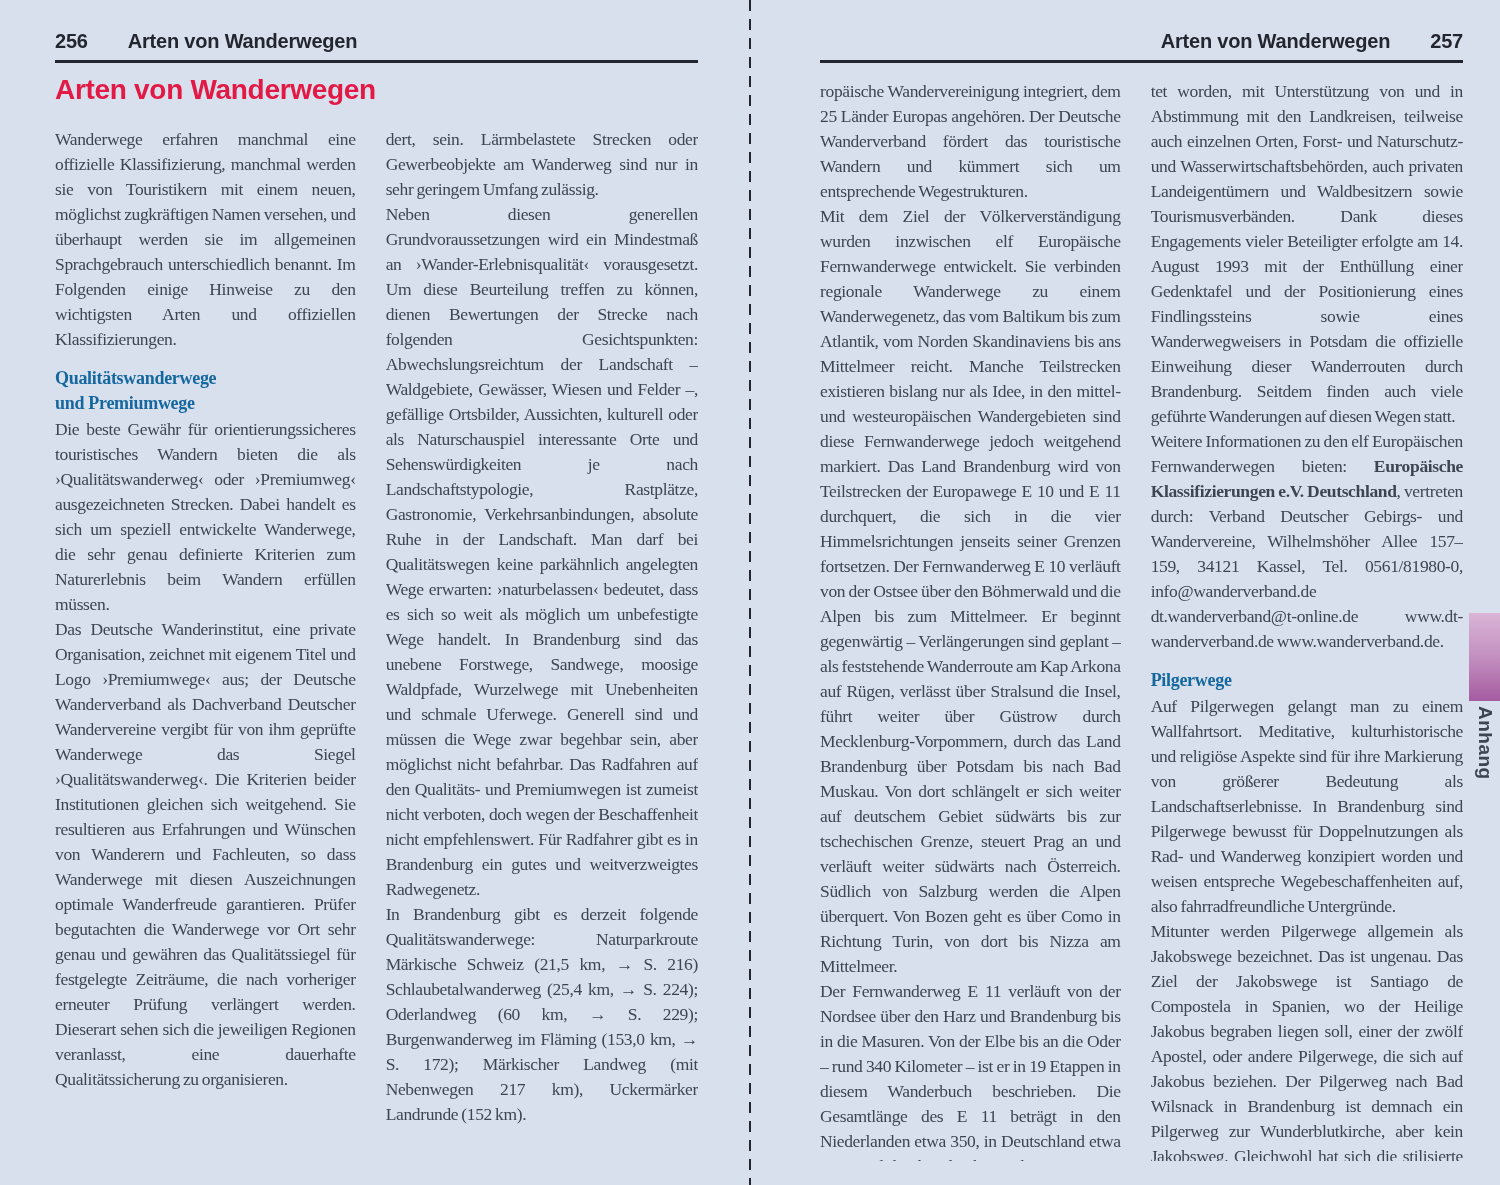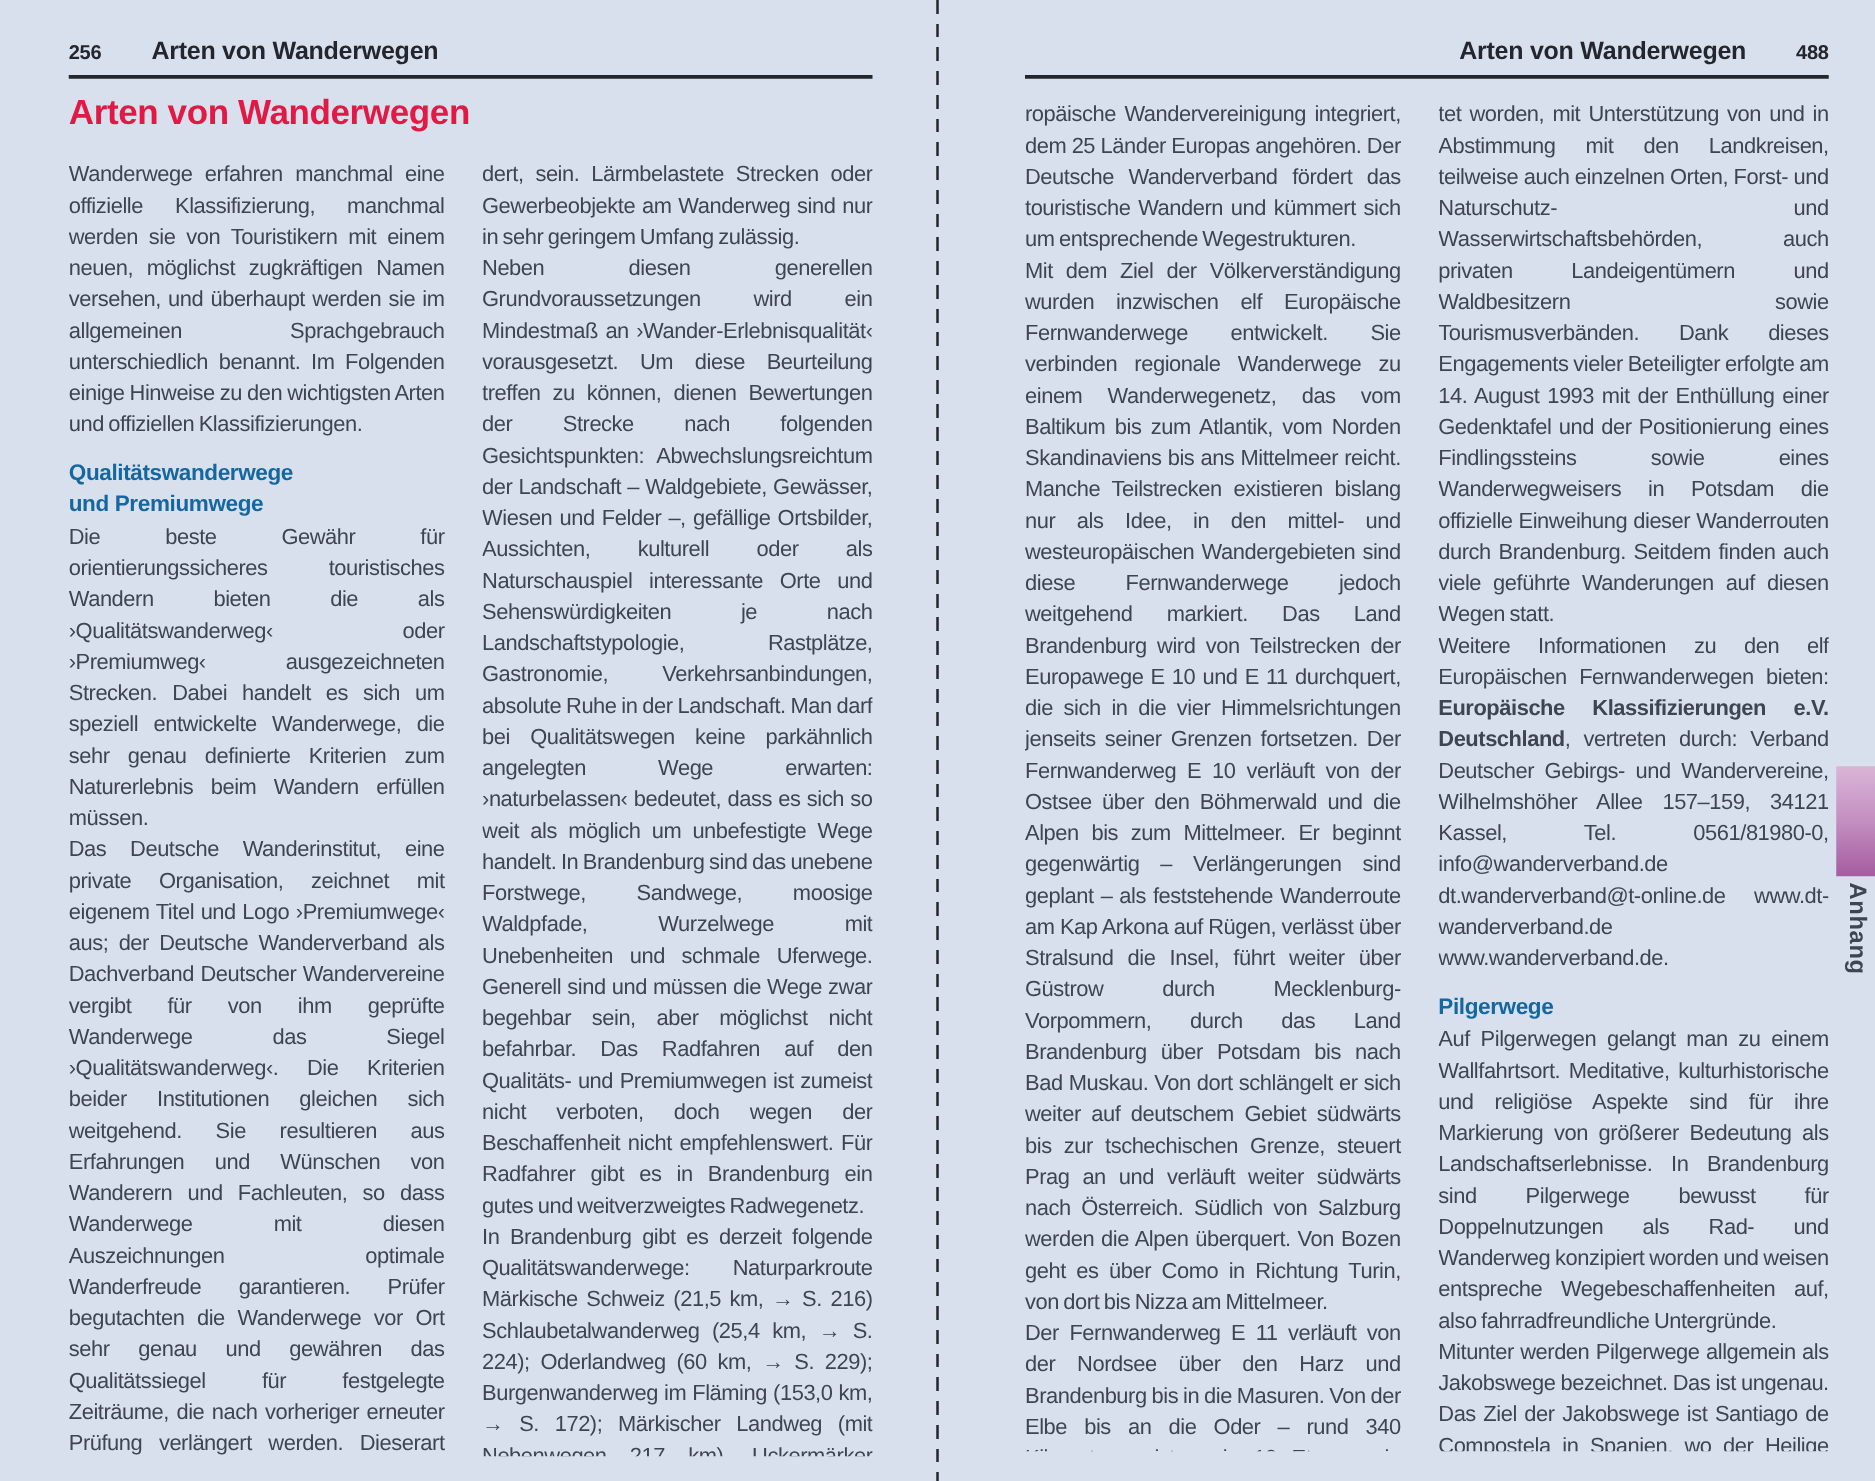--- a/index.html
+++ b/index.html
@@ -19,33 +19,33 @@
   .page{position:absolute;top:30px;width:643px;}
   .page.left{left:55px;}
   .page.right{left:820px;}
   .running-header{
     display:flex;align-items:baseline;
     border-bottom:3px solid #23262e;
     padding-bottom:7px;
     font-size:20px;font-weight:bold;color:#23262e;
     letter-spacing:-0.2px;
   }
-  .running-header .pagenum{font-size:16px;}
+  .running-header .pagenum{font-size:20px;}
   .page.left .pagenum{margin-right:40px;}
   .page.right{text-align:right;}
   .page.right .running-header{justify-content:flex-end;}
   .page.right .pagenum{margin-left:40px;}
   .chapter-title{
     margin:12px 0 0 0;
     font-size:28px;line-height:30px;
     color:#e21944;font-weight:bold;
     letter-spacing:-0.3px;
     text-align:left;
   }
-  .cols{display:flex;gap:30px;text-align:left;}
+  .cols{display:flex;gap:30px;text-align:left;font-family:Liberation Serif, serif;}
   .page.left .cols{margin-top:22px;height:1038px;}
   .page.right .cols{margin-top:16px;height:1082px;}
   .col{overflow:hidden;}
   .col.a{width:307px;}
   .col.b{width:319px;}
   .col p{
     margin:0;
     font-size:17.5px;line-height:25px;
     text-align:justify;
     letter-spacing:-0.35px;word-spacing:-1px;
@@ -101,21 +101,21 @@
         <p>Neben diesen generellen Grundvoraussetzungen wird ein Mindestmaß an ›Wander-Erlebnisqualität‹ vorausgesetzt. Um diese Beurteilung treffen zu können, dienen Bewertungen der Strecke nach folgenden Gesichtspunkten: Abwechslungsreichtum der Landschaft – Waldgebiete, Gewässer, Wiesen und Felder –, gefällige Ortsbilder, Aussichten, kulturell oder als Naturschauspiel interessante Orte und Sehenswürdigkeiten je nach Landschaftstypologie, Rastplätze, Gastronomie, Verkehrsanbindungen, absolute Ruhe in der Landschaft. Man darf bei Qualitätswegen keine parkähnlich angelegten Wege erwarten: ›naturbelassen‹ bedeutet, dass es sich so weit als möglich um unbefestigte Wege handelt. In Brandenburg sind das unebene Forstwege, Sandwege, moosige Waldpfade, Wurzelwege mit Unebenheiten und schmale Uferwege. Generell sind und müssen die Wege zwar begehbar sein, aber möglichst nicht befahrbar. Das Radfahren auf den Qualitäts- und Premiumwegen ist zumeist nicht verboten, doch wegen der Beschaffenheit nicht empfehlenswert. Für Radfahrer gibt es in Brandenburg ein gutes und weitverzweigtes Radwegenetz.</p>
         <p>In Brandenburg gibt es derzeit folgende Qualitätswanderwege: Naturparkroute Märkische Schweiz (21,5 km, → S. 216) Schlaubetalwanderweg (25,4 km, → S. 224); Oderlandweg (60 km, → S. 229); Burgenwanderweg im Fläming (153,0 km, → S. 172); Märkischer Landweg (mit Nebenwegen 217 km), Uckermärker Landrunde (152 km).</p>
 
       </div>
     </div>
   </section>
 
   <section class="page right">
     <header class="running-header">
       <span class="runhead">Arten von Wanderwegen</span>
-      <span class="pagenum">488</span>
+      <span class="pagenum">257</span>
     </header>
     <div class="cols">
       <div class="col a">
         <p>ropäische Wandervereinigung integriert, dem 25 Länder Europas angehören. Der Deutsche Wanderverband fördert das touristische Wandern und kümmert sich um entsprechende Wegestrukturen.</p>
         <p>Mit dem Ziel der Völkerverständigung wurden inzwischen elf Europäische Fernwanderwege entwickelt. Sie verbinden regionale Wanderwege zu einem Wanderwegenetz, das vom Baltikum bis zum Atlantik, vom Norden Skandinaviens bis ans Mittelmeer reicht. Manche Teilstrecken existieren bislang nur als Idee, in den mittel- und westeuropäischen Wandergebieten sind diese Fernwanderwege jedoch weitgehend markiert. Das Land Brandenburg wird von Teilstrecken der Europawege E 10 und E 11 durchquert, die sich in die vier Himmelsrichtungen jenseits seiner Grenzen fortsetzen. Der Fernwanderweg E 10 verläuft von der Ostsee über den Böhmerwald und die Alpen bis zum Mittelmeer. Er beginnt gegenwärtig – Verlängerungen sind geplant – als feststehende Wanderroute am Kap Arkona auf Rügen, verlässt über Stralsund die Insel, führt weiter über Güstrow durch Mecklenburg-Vorpommern, durch das Land Brandenburg über Potsdam bis nach Bad Muskau. Von dort schlängelt er sich weiter auf deutschem Gebiet südwärts bis zur tschechischen Grenze, steuert Prag an und verläuft weiter südwärts nach Österreich. Südlich von Salzburg werden die Alpen überquert. Von Bozen geht es über Como in Richtung Turin, von dort bis Nizza am Mittelmeer.</p>
         <p>Der Fernwanderweg E 11 verläuft von der Nordsee über den Harz und Brandenburg bis in die Masuren. Von der Elbe bis an die Oder – rund 340 Kilometer – ist er in 19 Etappen in diesem Wanderbuch beschrieben. Die Gesamtlänge des E 11 beträgt in den Niederlanden etwa 350, in Deutschland etwa 1000 und durch Polen bis nach Litauen etwa 1150 Kilometer, insgesamt also etwa 2500 Kilometer. Die Routenführung der beiden Fernwanderwege in Brandenburg ist dank des jahrelangen Engagements von Wanderfreunden erarbei-</p>
       </div>
       <div class="col b">
         <p>tet worden, mit Unterstützung von und in Abstimmung mit den Landkreisen, teilweise auch einzelnen Orten, Forst- und Naturschutz- und Wasserwirtschaftsbehörden, auch privaten Landeigentümern und Waldbesitzern sowie Tourismusverbänden. Dank dieses Engagements vieler Beteiligter erfolgte am 14. August 1993 mit der Enthüllung einer Gedenktafel und der Positionierung eines Findlingssteins sowie eines Wanderwegweisers in Potsdam die offizielle Einweihung dieser Wanderrouten durch Brandenburg. Seitdem finden auch viele geführte Wanderungen auf diesen Wegen statt.</p>
         <p><span>Weitere Informationen zu den elf Europäischen Fernwanderwegen bieten: </span><strong>Europäische Klassifizierungen e.V. Deutschland</strong><span>, vertreten durch: Verband Deutscher Gebirgs- und Wandervereine, Wilhelmshöher Allee 157–159, 34121 Kassel, Tel. 0561/81980-0, info@wanderverband.de dt.wanderverband@t-online.de www.dt-wanderverband.de www.wanderverband.de.</span></p>

